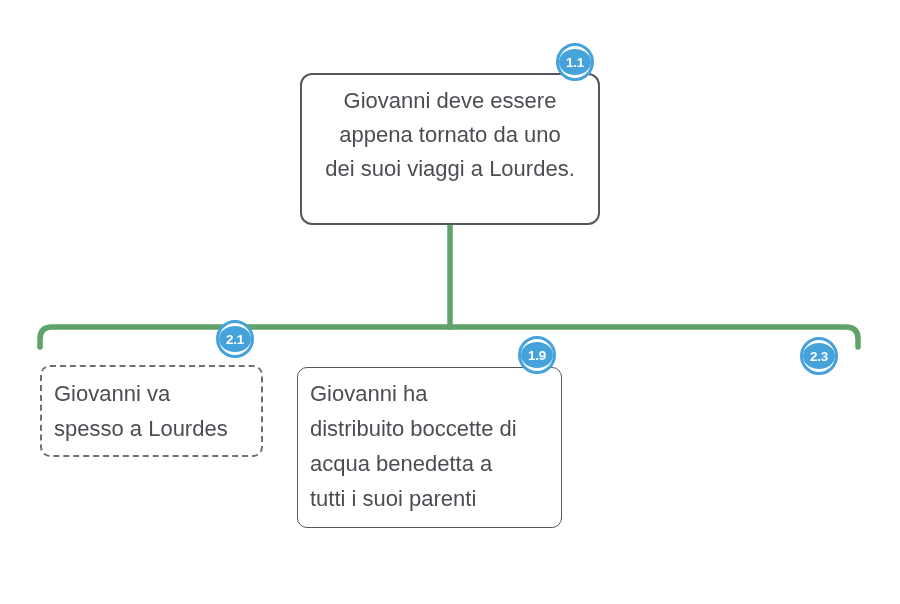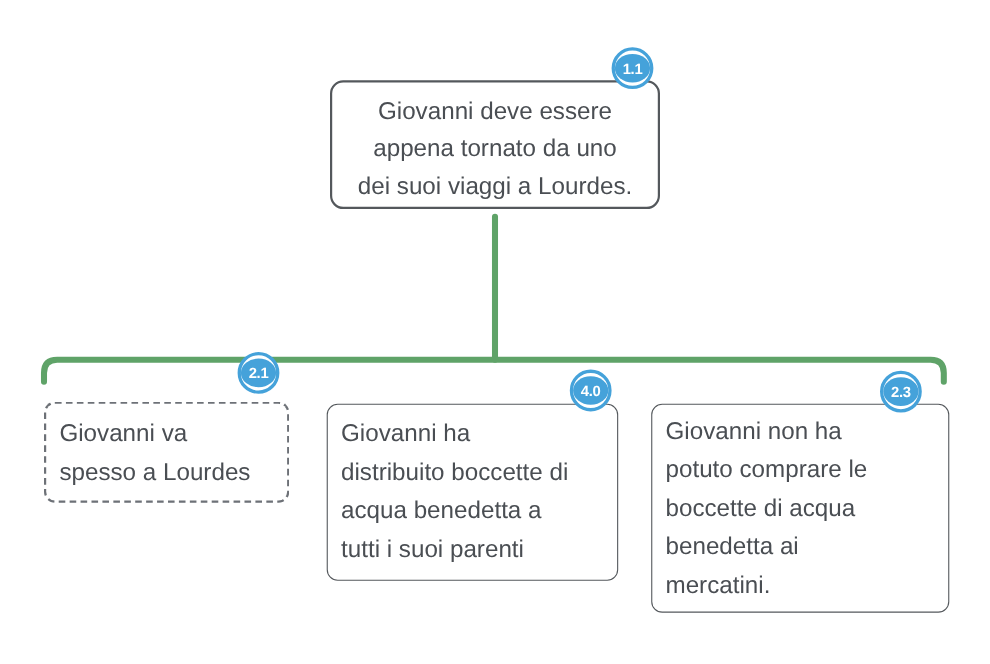--- a/index.html
+++ b/index.html
@@ -32,21 +32,21 @@
     border: 2.2px solid var(--box-border, #54585c);
     border-radius: 12px;
     color: var(--text, #4a4e53);
     font-size: 22px;
     line-height: 35px;
     white-space: pre-line;
     z-index: 2;
   }
   .node-root {
     left: 300px; top: 73px;
-    width: 300px; height: 117px;
+    width: 300px; height: 152px;
     text-align: center;
     padding: 9px 20px;
     line-height: 34px;
   }
   .node-child {
     text-align: left;
     padding: 8px 12px;
     border-width: 1.7px;
     border-radius: 10px;
   }
@@ -110,35 +110,30 @@
 dei suoi viaggi a Lourdes.</div>
 
   <div class="node node-child node-2-2">Giovanni ha
 distribuito boccette di
 acqua benedetta a
 tutti i suoi parenti</div>
 
   <div class="node node-child node-2-1">Giovanni va
 spesso a Lourdes</div>
 
-  <div class="node node-child node-2-3">Giovanni non ha
-potuto comprare le
-boccette di acqua
-benedetta ai
-mercatini.</div>
 
   <div class="badge badge-1-1">
     <span class="badge-inner">1.1</span>
   </div>
 
   <div class="badge badge-2-1">
     <span class="badge-inner">2.1</span>
   </div>
 
   <div class="badge badge-2-2">
-    <span class="badge-inner">4.0</span>
+    <span class="badge-inner">1.9</span>
   </div>
 
   <div class="badge badge-2-3">
     <span class="badge-inner">2.3</span>
   </div>
 
 </div>
 
 </body></html>

